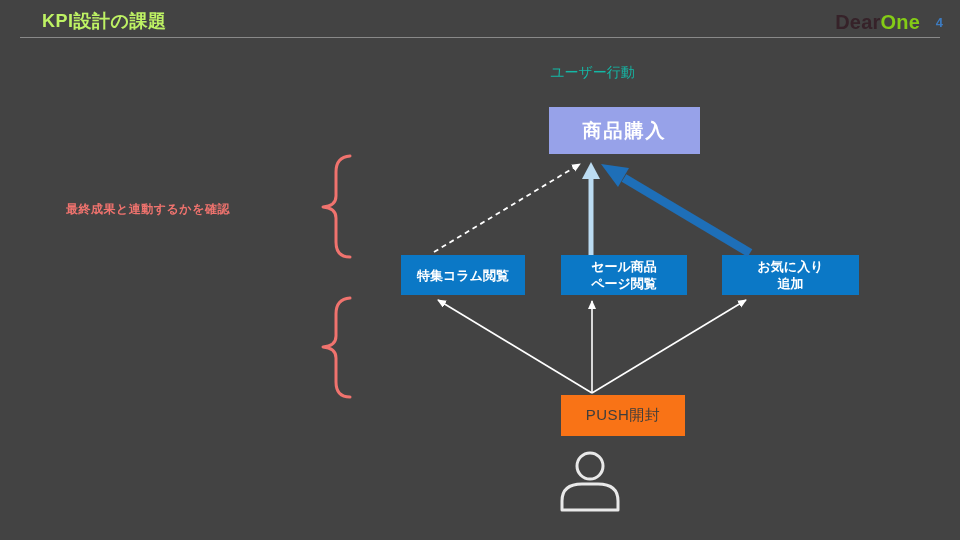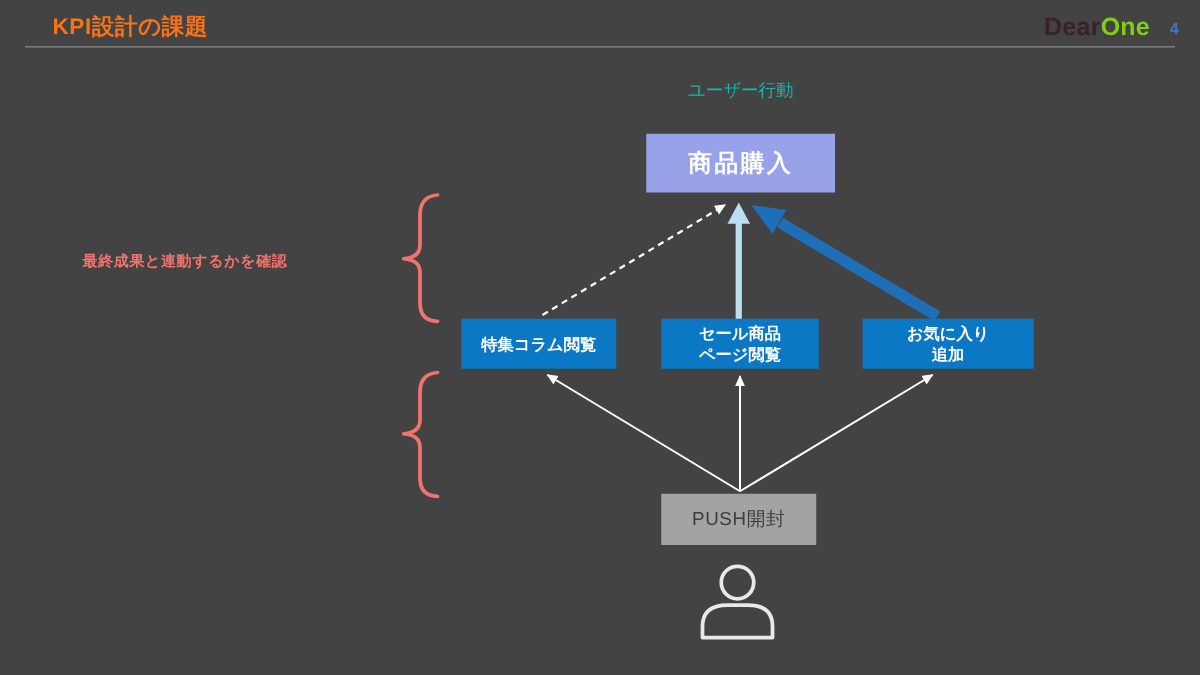--- a/index.html
+++ b/index.html
@@ -3,52 +3,52 @@
 <meta charset="utf-8">
 <style>
   html,body{margin:0;padding:0;background:#434343;}
   .slide{
     position:relative;width:960px;height:540px;background:#434343;overflow:hidden;
     font-family:"Liberation Sans","DejaVu Sans",sans-serif;
   }
   
   .slide-title{
     position:absolute;left:42px;top:9px;font-size:18px;font-weight:bold;
-    color:#f97316;letter-spacing:0.5px;
+    color:#bef264;letter-spacing:0.5px;
   }
   .header-divider{
     position:absolute;left:20px;top:37px;width:920px;height:1px;
     background:#a6a6a6;opacity:.7;
   }
   .logo{position:absolute;right:40px;top:11px;font-size:20px;font-weight:bold;letter-spacing:0.2px;}
   .logo-dear{color:#362229;margin-left:48px;}
   .logo-one{color:#84cc16;}
   .page-num{position:absolute;right:17px;top:15px;font-size:13px;font-weight:bold;color:#3d7bc0;}
   
   .section-label{
     position:absolute;left:517px;top:64px;width:151px;text-align:center;
     font-size:14px;color:#14b8a6;
   }
   .box{
     position:absolute;display:flex;align-items:center;justify-content:center;
-    text-align:center;box-sizing:border-box;
+    text-align:center;box-sizing:border-box;margin-left:32px;
   }
   .goal-box{
     left:517px;top:107px;width:151px;height:47px;background:#97a2e9;
     color:#ffffff;font-weight:bold;font-size:19px;letter-spacing:2px;
   }
   .action-box{
     top:255px;height:40px;background:#0b78c6;color:#ffffff;font-weight:bold;
     font-size:13px;line-height:17px;white-space:pre-line;
   }
   .action-box.b1{left:369px;width:124px;}
   .action-box.b2{left:529px;width:126px;}
   .action-box.b3{left:690px;width:137px;}
   .trigger-box{
-    left:529px;top:395px;width:124px;height:41px;background:#a3a3a3;
+    left:529px;top:395px;width:124px;height:41px;background:#f97316;
     color:#3d3d3d;font-size:15px;letter-spacing:0.5px;
   }
   
   .annotation{
     position:absolute;left:66px;color:#f0736e;font-weight:bold;font-size:12px;
     line-height:26px;white-space:pre-line;letter-spacing:0.5px;
   }
   .annotation.a1{top:196px;}
   .annotation.a2{top:316px;}
   

